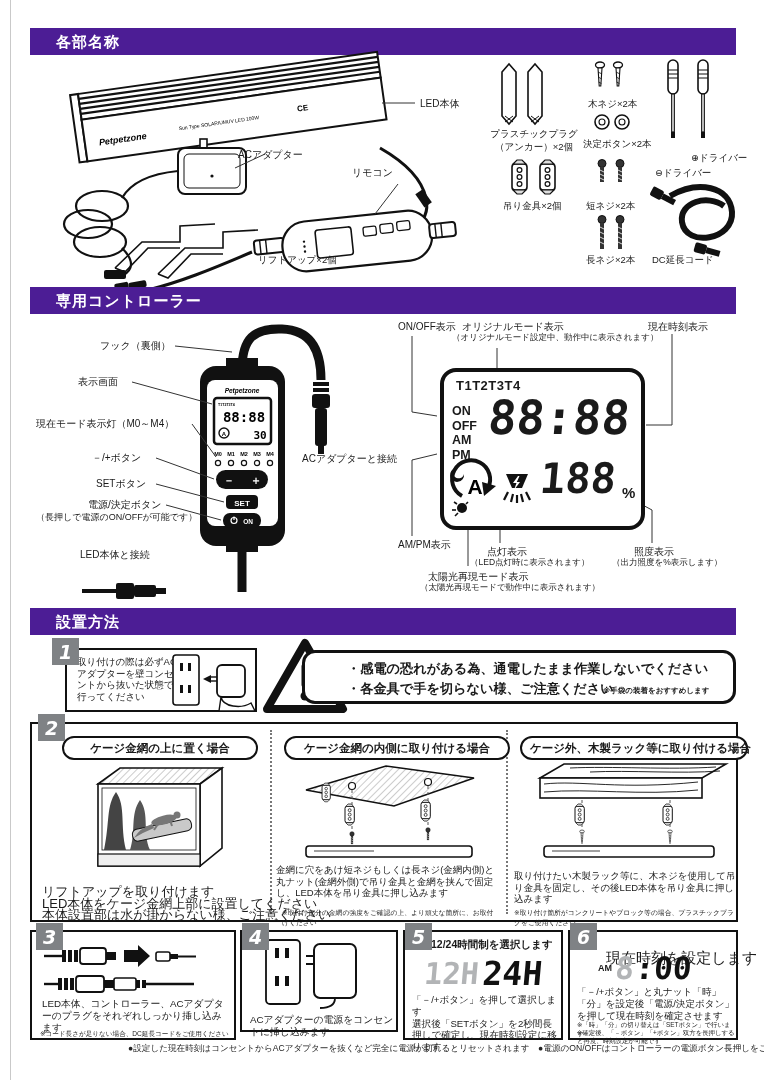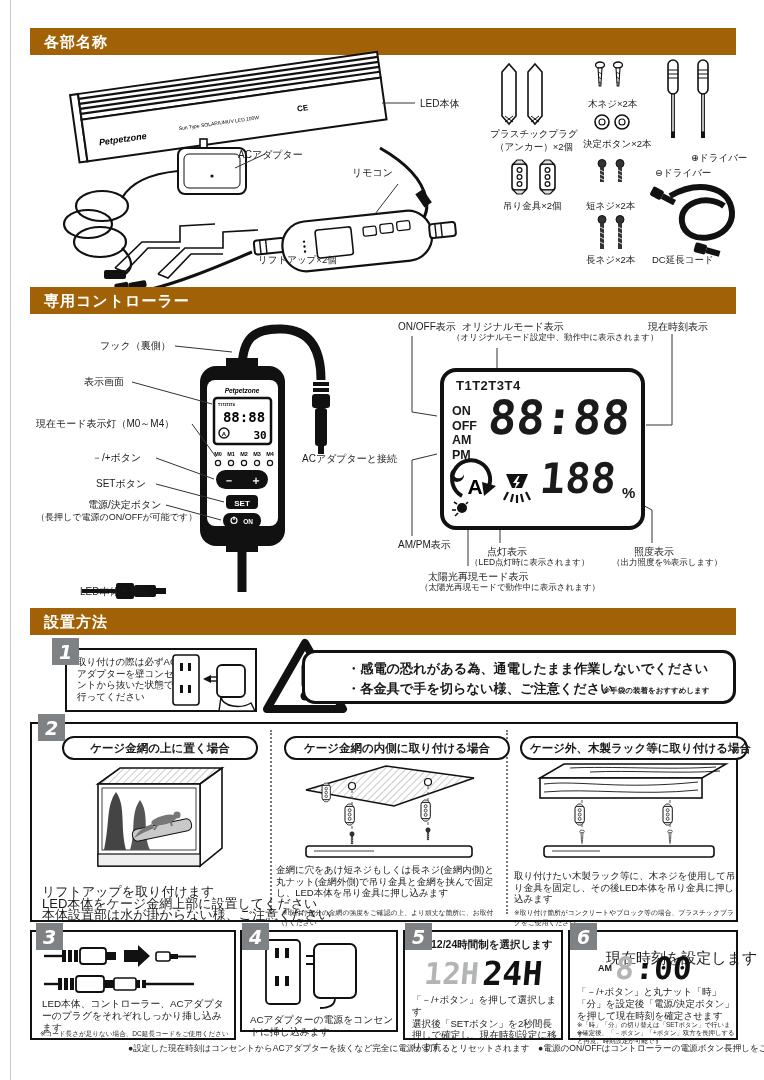--- a/index.html
+++ b/index.html
@@ -1,20 +1,20 @@
 <!DOCTYPE html>
 <html><head>
 <meta charset="utf-8">
 <style>
   html,body{margin:0;padding:0;background:#ececec;}
   .page{position:relative;width:764px;height:1080px;background:#ffffff;
         font-family:"Liberation Sans","DejaVu Sans",sans-serif;color:#1a1a1a;overflow:hidden;}
   .abs{position:absolute;}
-  .hdr{position:absolute;left:30px;width:706px;height:27px;background:#a16207;color:#fff;
-       font-size:15px;font-weight:bold;line-height:27px;padding-left:14px;box-sizing:border-box;letter-spacing:1px;}
+  .hdr{position:absolute;left:30px;width:706px;height:27px;background:#4c1d95;color:#fff;
+       font-size:15px;font-weight:bold;line-height:27px;padding-left:26px;box-sizing:border-box;letter-spacing:1px;}
   .lbl{position:absolute;font-size:10px;white-space:nowrap;color:#1a1a1a;}
   .lbl-c{text-align:center;white-space:pre-line;}
   .tile{position:absolute;width:27px;height:27px;background:#7f8285;color:#fff;font-style:italic;
         font-weight:bold;font-size:19px;display:flex;align-items:center;justify-content:center;z-index:4;
         font-family:"DejaVu Sans","Liberation Sans",sans-serif;}
   .sbox{position:absolute;border:2px solid #111;background:#fff;box-sizing:border-box;}
   .pillttl{position:absolute;border:2px solid #111;border-radius:14px;background:#fff;font-weight:bold;
            font-size:11.5px;line-height:20px;text-align:center;padding:0 8px;white-space:nowrap;}
   .preline{white-space:pre-line;}
   .seg{font-family:"DejaVu Sans Mono","Liberation Mono",monospace;font-weight:bold;transform:skewX(-5deg);transform-origin:left bottom;}
@@ -276,27 +276,27 @@
     <line x1="467" y1="34" x2="467" y2="56"></line>
     <polyline points="642,20 642,111 616,111"></polyline>
     <polyline points="382,222 382,146 407,140"></polyline>
     <line x1="470" y1="229" x2="470" y2="206"></line>
     <line x1="438" y1="252" x2="438" y2="212"></line>
     <polyline points="622,229 622,196 607,188"></polyline>
   </g>
 </svg>
 
 <div class="lbl" style="left:100px;top:339px;">フック（裏側）</div>
-<div class="lbl" style="left:84px;top:375px;text-align:right;">表示画面</div>
+<div class="lbl" style="left:78px;top:375px;text-align:right;">表示画面</div>
 <div class="lbl" style="left:36px;top:417px;">現在モード表示灯（M0～M4）</div>
 <div class="lbl" style="left:92px;top:451px;">－/+ボタン</div>
 <div class="lbl" style="left:96px;top:477px;">SETボタン</div>
 <div class="lbl" style="left:88px;top:498px;">電源/決定ボタン</div>
 <div class="lbl" style="left:36px;top:511px;font-size:9px;">（長押しで電源のON/OFFが可能です）</div>
-<div class="lbl" style="left:80px;top:585px;">LED本体と接続</div>
+<div class="lbl" style="left:80px;top:548px;">LED本体と接続</div>
 <div class="lbl" style="left:302px;top:452px;">ACアダプターと接続</div>
 
 <div class="abs" style="left:440px;top:368px;width:205px;height:162px;border:4px solid #111;border-radius:16px;background:#fff;box-sizing:border-box;">
   <div class="abs" style="left:12px;top:6px;font-size:13px;font-weight:bold;letter-spacing:0.5px;">T1T2T3T4</div>
   <div class="abs" style="left:8px;top:32px;font-size:12.5px;font-weight:bold;line-height:14.5px;">
     <div>ON</div>
     <div>OFF</div>
     <div>AM</div>
     <div>PM</div>
   </div>

